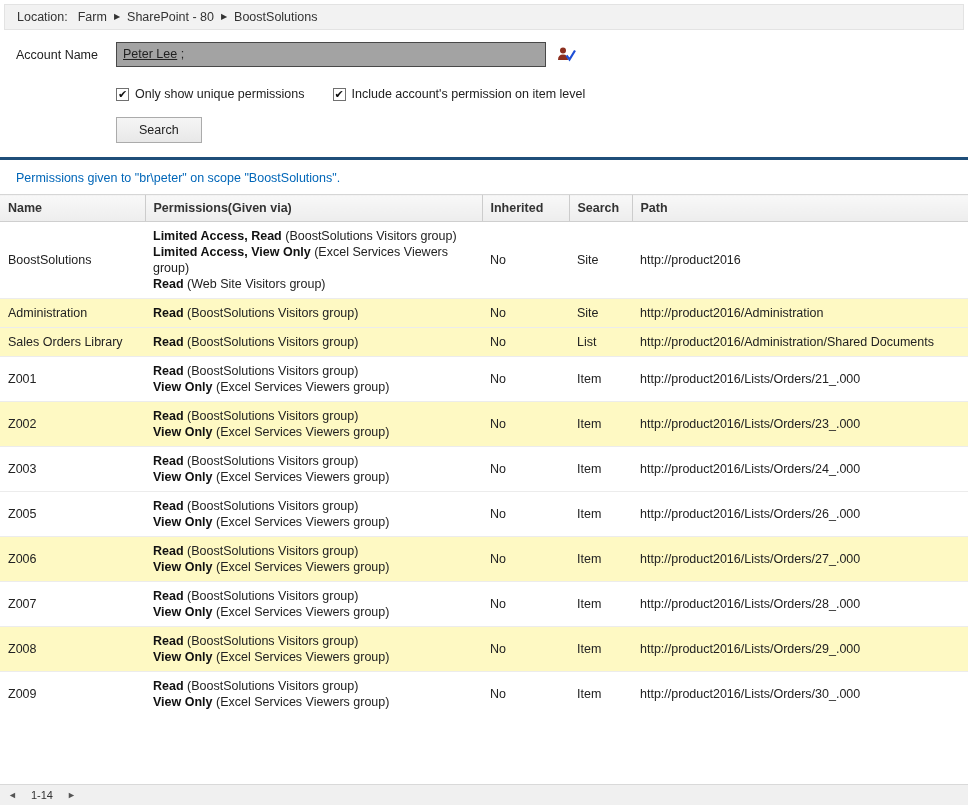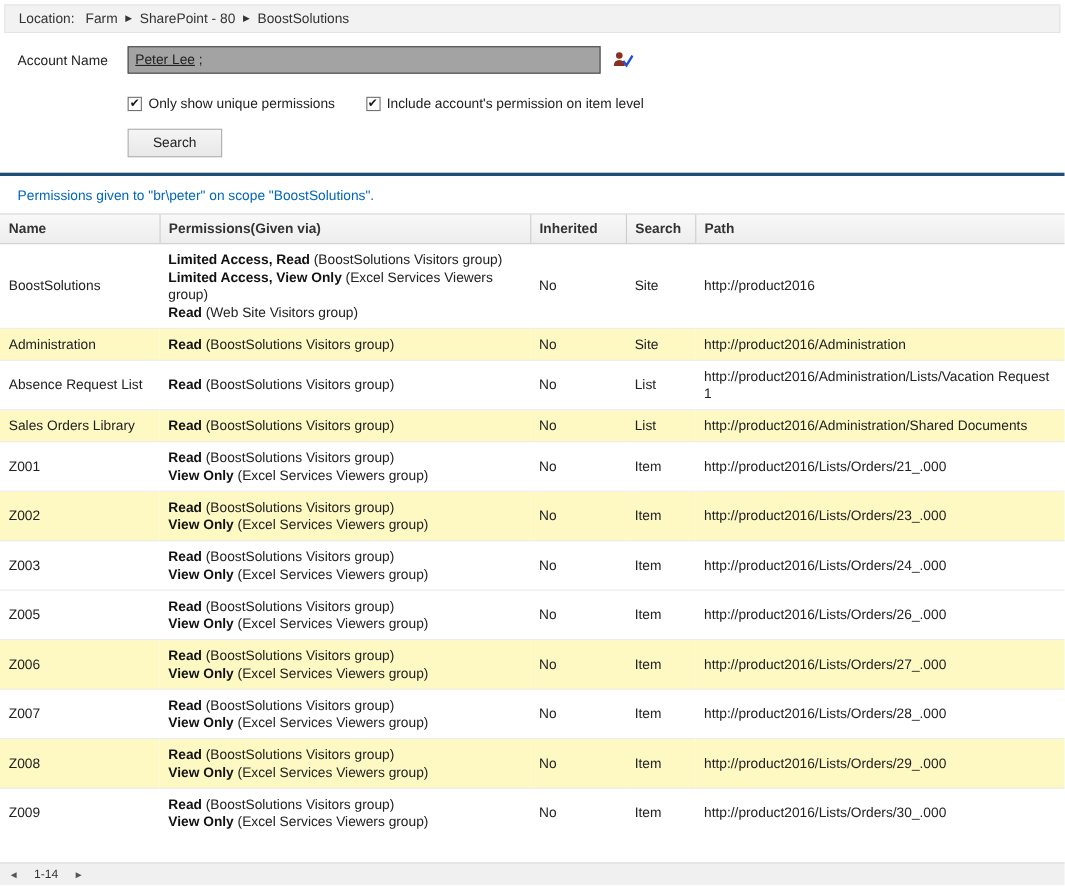--- a/index.html
+++ b/index.html
@@ -132,29 +132,20 @@
         </tr>
         <tr class="alt">
           <td>Administration</td>
           <td class="perm-cell">
             <div><b>Read</b> (BoostSolutions Visitors group)</div>
           </td>
           <td>No</td>
           <td>Site</td>
           <td>http://product2016/Administration</td>
         </tr>
-        <tr>
-          <td>Absence Request List</td>
-          <td class="perm-cell">
-            <div><b>Read</b> (BoostSolutions Visitors group)</div>
-          </td>
-          <td>No</td>
-          <td>List</td>
-          <td>http://product2016/Administration/Lists/Vacation Request 1</td>
-        </tr>
         <tr class="alt">
           <td>Sales Orders Library</td>
           <td class="perm-cell">
             <div><b>Read</b> (BoostSolutions Visitors group)</div>
           </td>
           <td>No</td>
           <td>List</td>
           <td>http://product2016/Administration/Shared Documents</td>
         </tr>
         <tr>

